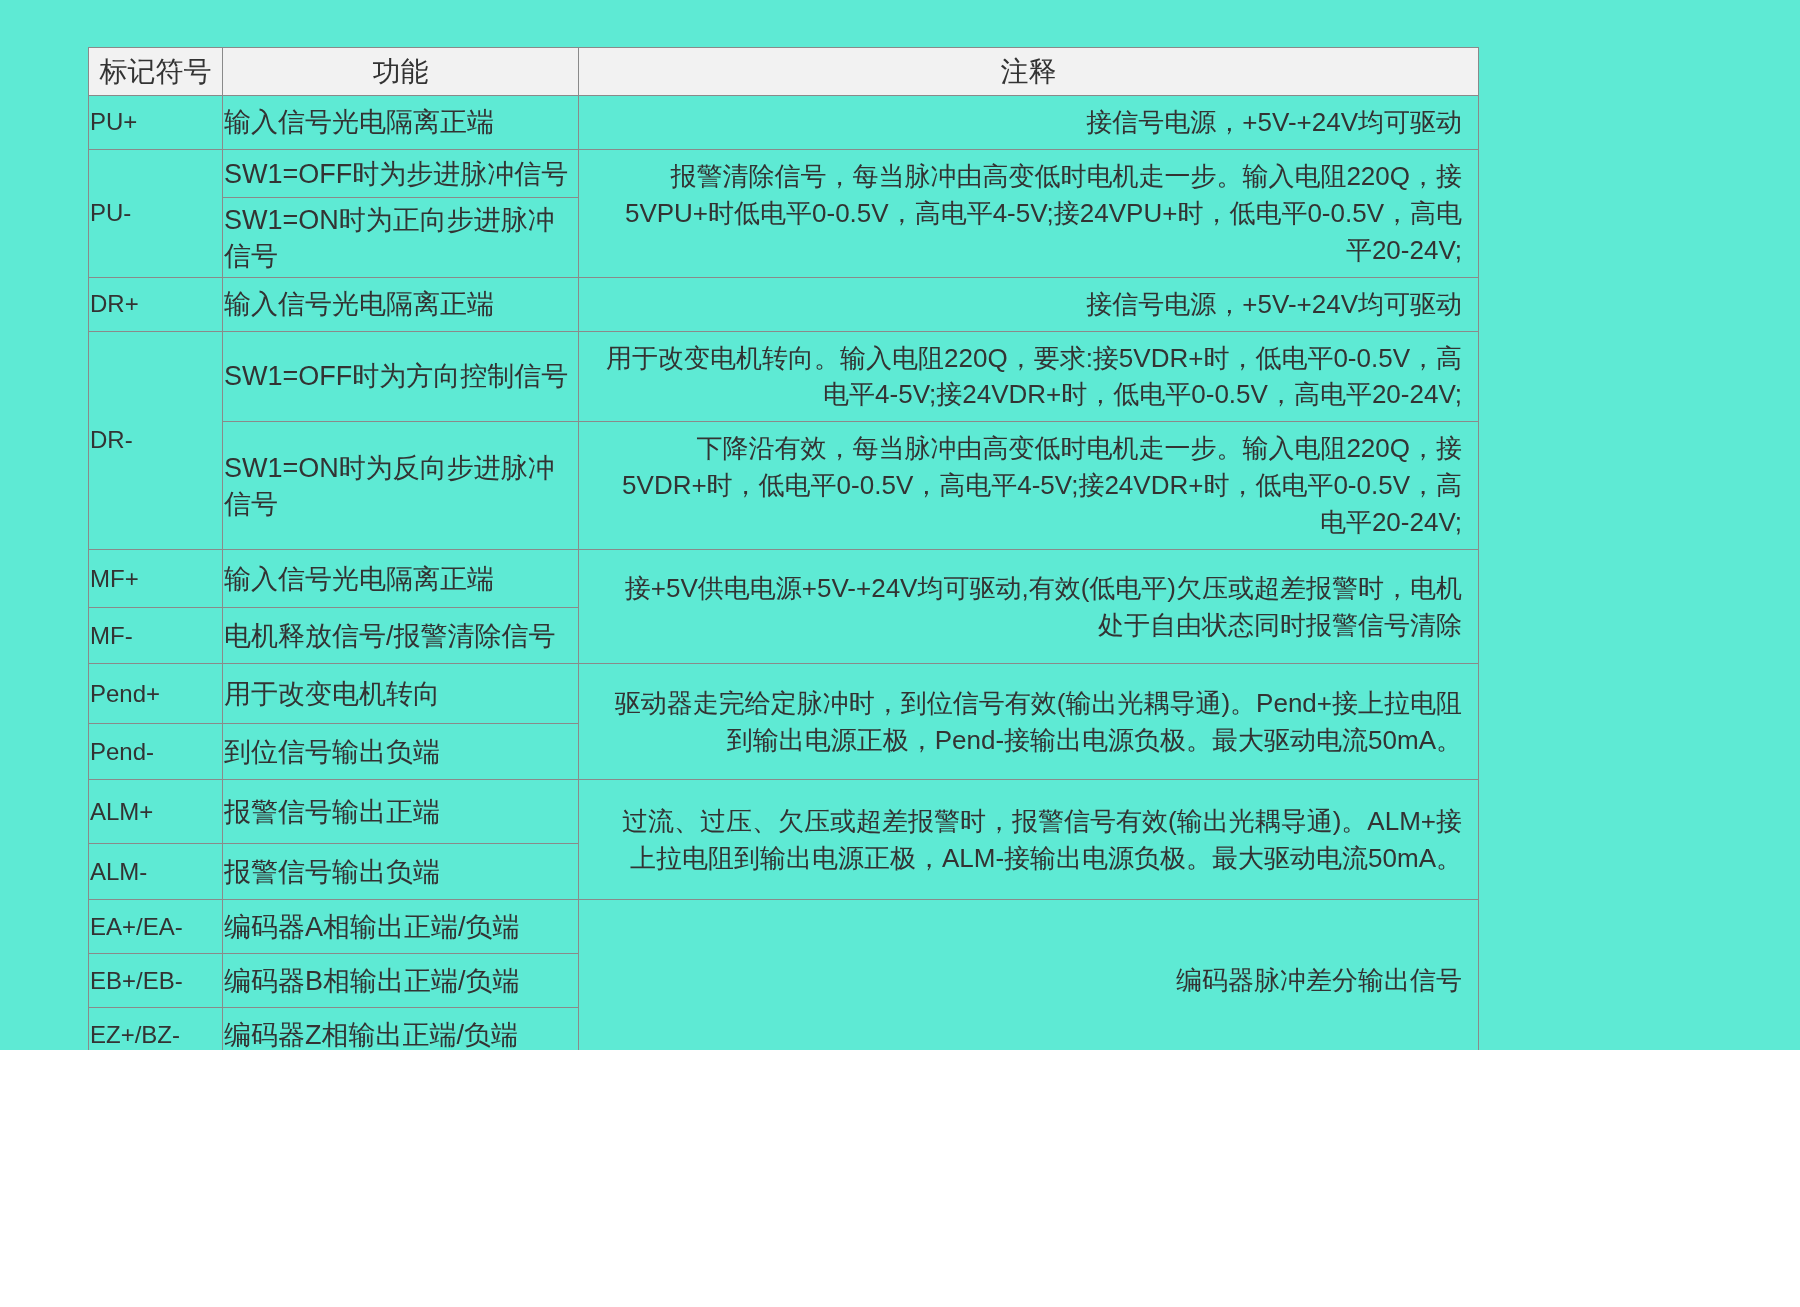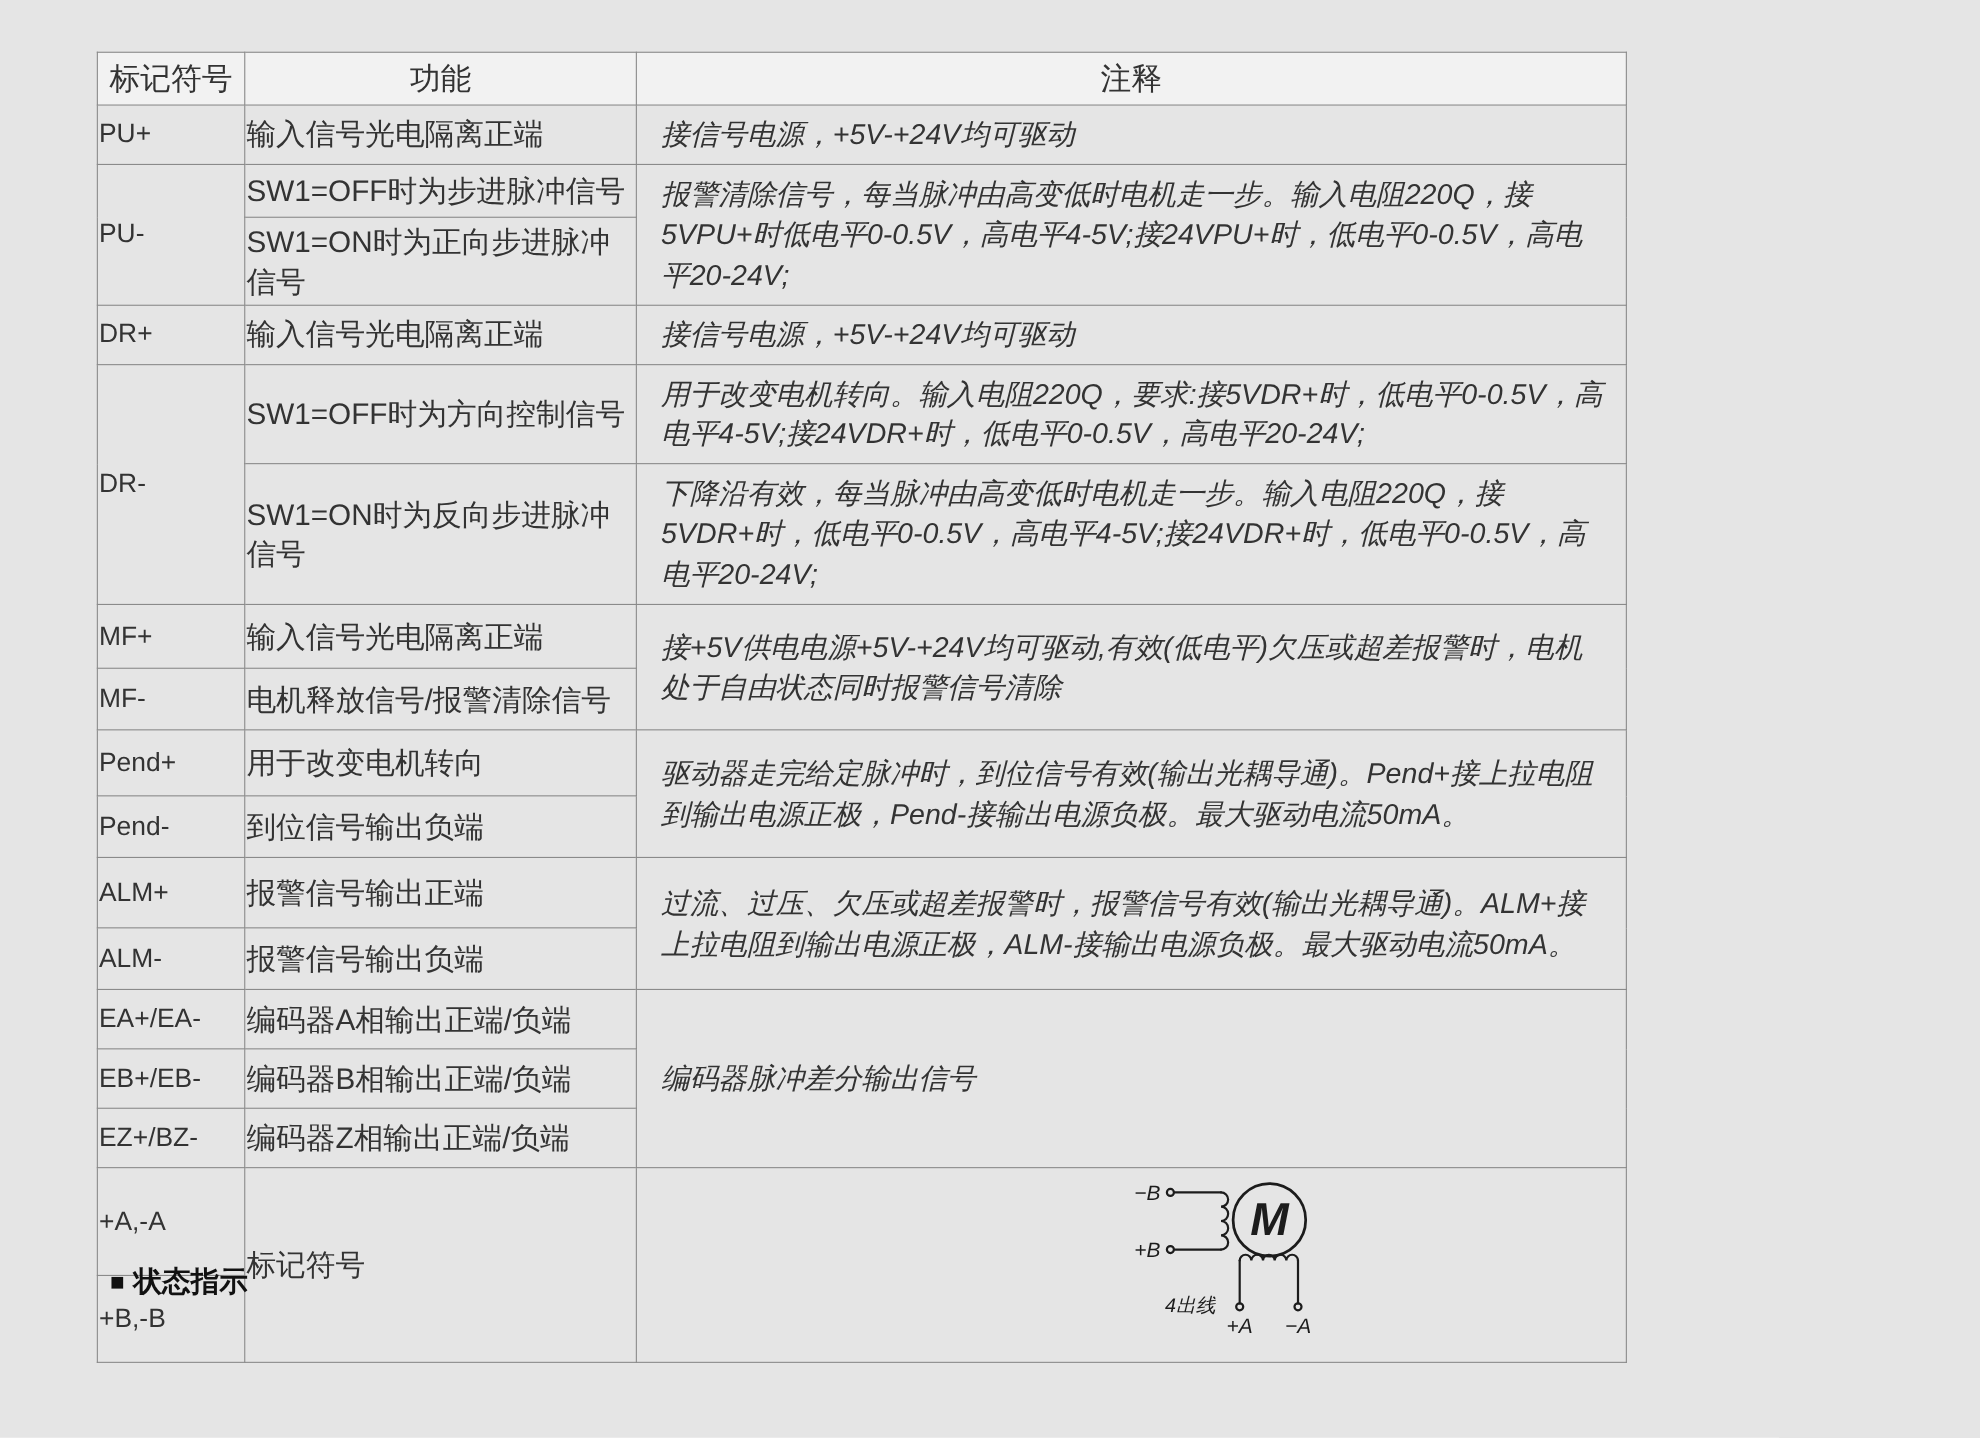--- a/index.html
+++ b/index.html
@@ -2,35 +2,35 @@
 <html><head>
 <meta charset="utf-8">
 <style>
   * { box-sizing: border-box; }
   html,body { margin:0; padding:0; }
   body {
     width:1800px; height:1307px; background:#ffffff;
     font-family:"Liberation Sans","DejaVu Sans",sans-serif;
     color:#3a3a3a;
   }
-  .page { position:relative; width:1800px; height:1307px; background:#e5e5e5; overflow:hidden; }
+  .page { position:relative; width:1800px; height:1050px; background:#5eead4; overflow:hidden; }
 
   table.pin-table {
     position:absolute; left:88px; top:47px; width:1390px;
     border-collapse:collapse; table-layout:fixed;
   }
   .pin-table th, .pin-table td { border:1px solid #8a8a8a; vertical-align:middle; }
   .pin-table th {
     background:#f2f2f2; font-weight:400; font-size:28px; color:#333;
   }
   td.sym  { font-size:24px; color:#333; }
   td.func { text-align:left; font-size:27px; color:#333; }
   td.note {
-    text-align:left; font-size:26px; color:#333;
-    padding:8px 16px 8px 22px; line-height:1.42;font-style:italic;
+    text-align:right; font-size:26px; color:#333;
+    padding:8px 16px 8px 22px; line-height:1.42;
   }
   td.diagram-cell { padding:4px 0; }
   .motor-svg { display:block; margin-left:408px; }
 
   .status-section { position:absolute; left:100px; top:1148px; width:1610px; }
   .status-title { font-size:26px; font-weight:700; color:#111; display:flex; align-items:center; gap:8px; }
   .status-title .bullet { font-size:22px; line-height:1; }
   .status-paragraph {
     margin:10px 0 0 12px; width:1585px;
     font-size:26px; line-height:1.32; color:#222;

